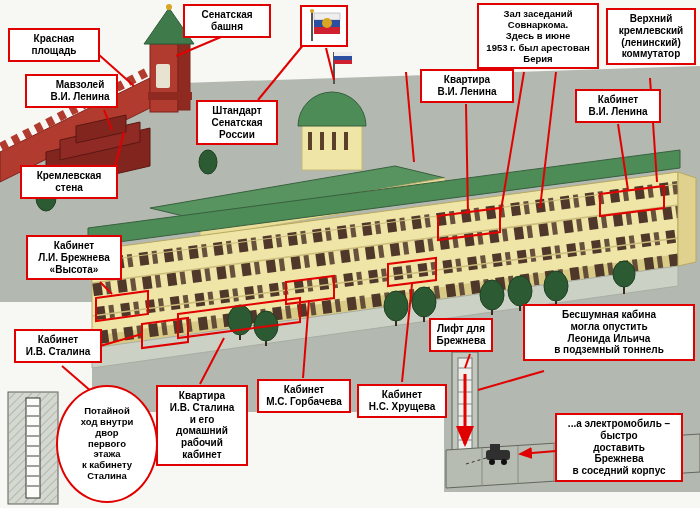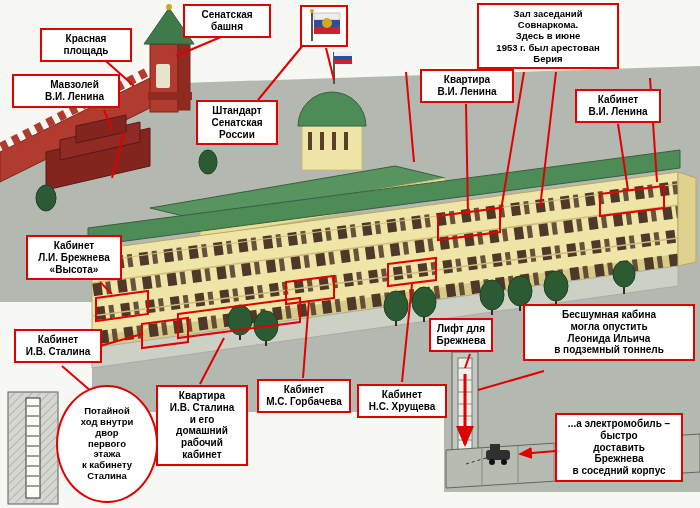--- a/index.html
+++ b/index.html
@@ -218,36 +218,42 @@
       <line x1="402" y1="382" x2="412" y2="284"></line>
       <line x1="470" y1="354" x2="465" y2="368"></line>
       <line x1="544" y1="371" x2="478" y2="390"></line>
       <line x1="465" y1="374" x2="465" y2="444" stroke-width="3" marker-end="url(#arr)"></line>
       <line x1="556" y1="451" x2="520" y2="454" marker-end="url(#arr)"></line>
     </g>
   </svg>
 
   <div class="label" style="left:183px;top:4px;width:88px;">Сенатская
 башня</div>
-  <div class="label" style="left:40px;top:28px;width:92px;">Красная
+  <div class="label" style="left:8px;top:28px;width:92px;">Красная
 площадь</div>
-  <div class="label small" style="left:477px;top:3px;width:142px;">Зал заседаний
+  <div class="label small" style="left:477px;top:3px;width:122px;">Зал заседаний
 Совнаркома.
 Здесь в июне
 1953 г. был арестован
 Берия</div>
-  <div class="label" style="left:12px;top:74px;width:108px;padding-left:20px;">Мавзолей
+  <div class="label" style="left:606px;top:8px;width:90px;">Верхний
+кремлевский
+(ленинский)
+коммутатор</div>
+  <div class="label" style="left:25px;top:74px;width:93px;padding-left:20px;">Мавзолей
 В.И. Ленина</div>
   <div class="label" style="left:196px;top:100px;width:82px;">Штандарт
 Сенатская
 России</div>
   <div class="label" style="left:420px;top:69px;width:94px;">Квартира
 В.И. Ленина</div>
   <div class="label" style="left:575px;top:89px;width:86px;">Кабинет
 В.И. Ленина</div>
+  <div class="label" style="left:20px;top:165px;width:98px;">Кремлевская
+стена</div>
   <div class="label" style="left:26px;top:235px;width:96px;">Кабинет
 Л.И. Брежнева
 «Высота»</div>
   <div class="label" style="left:14px;top:329px;width:88px;">Кабинет
 И.В. Сталина</div>
   <div class="label ellipse" style="left:56px;top:385px;width:102px;height:118px;">Потайной
 ход внутри
 двор
 первого
 этажа

